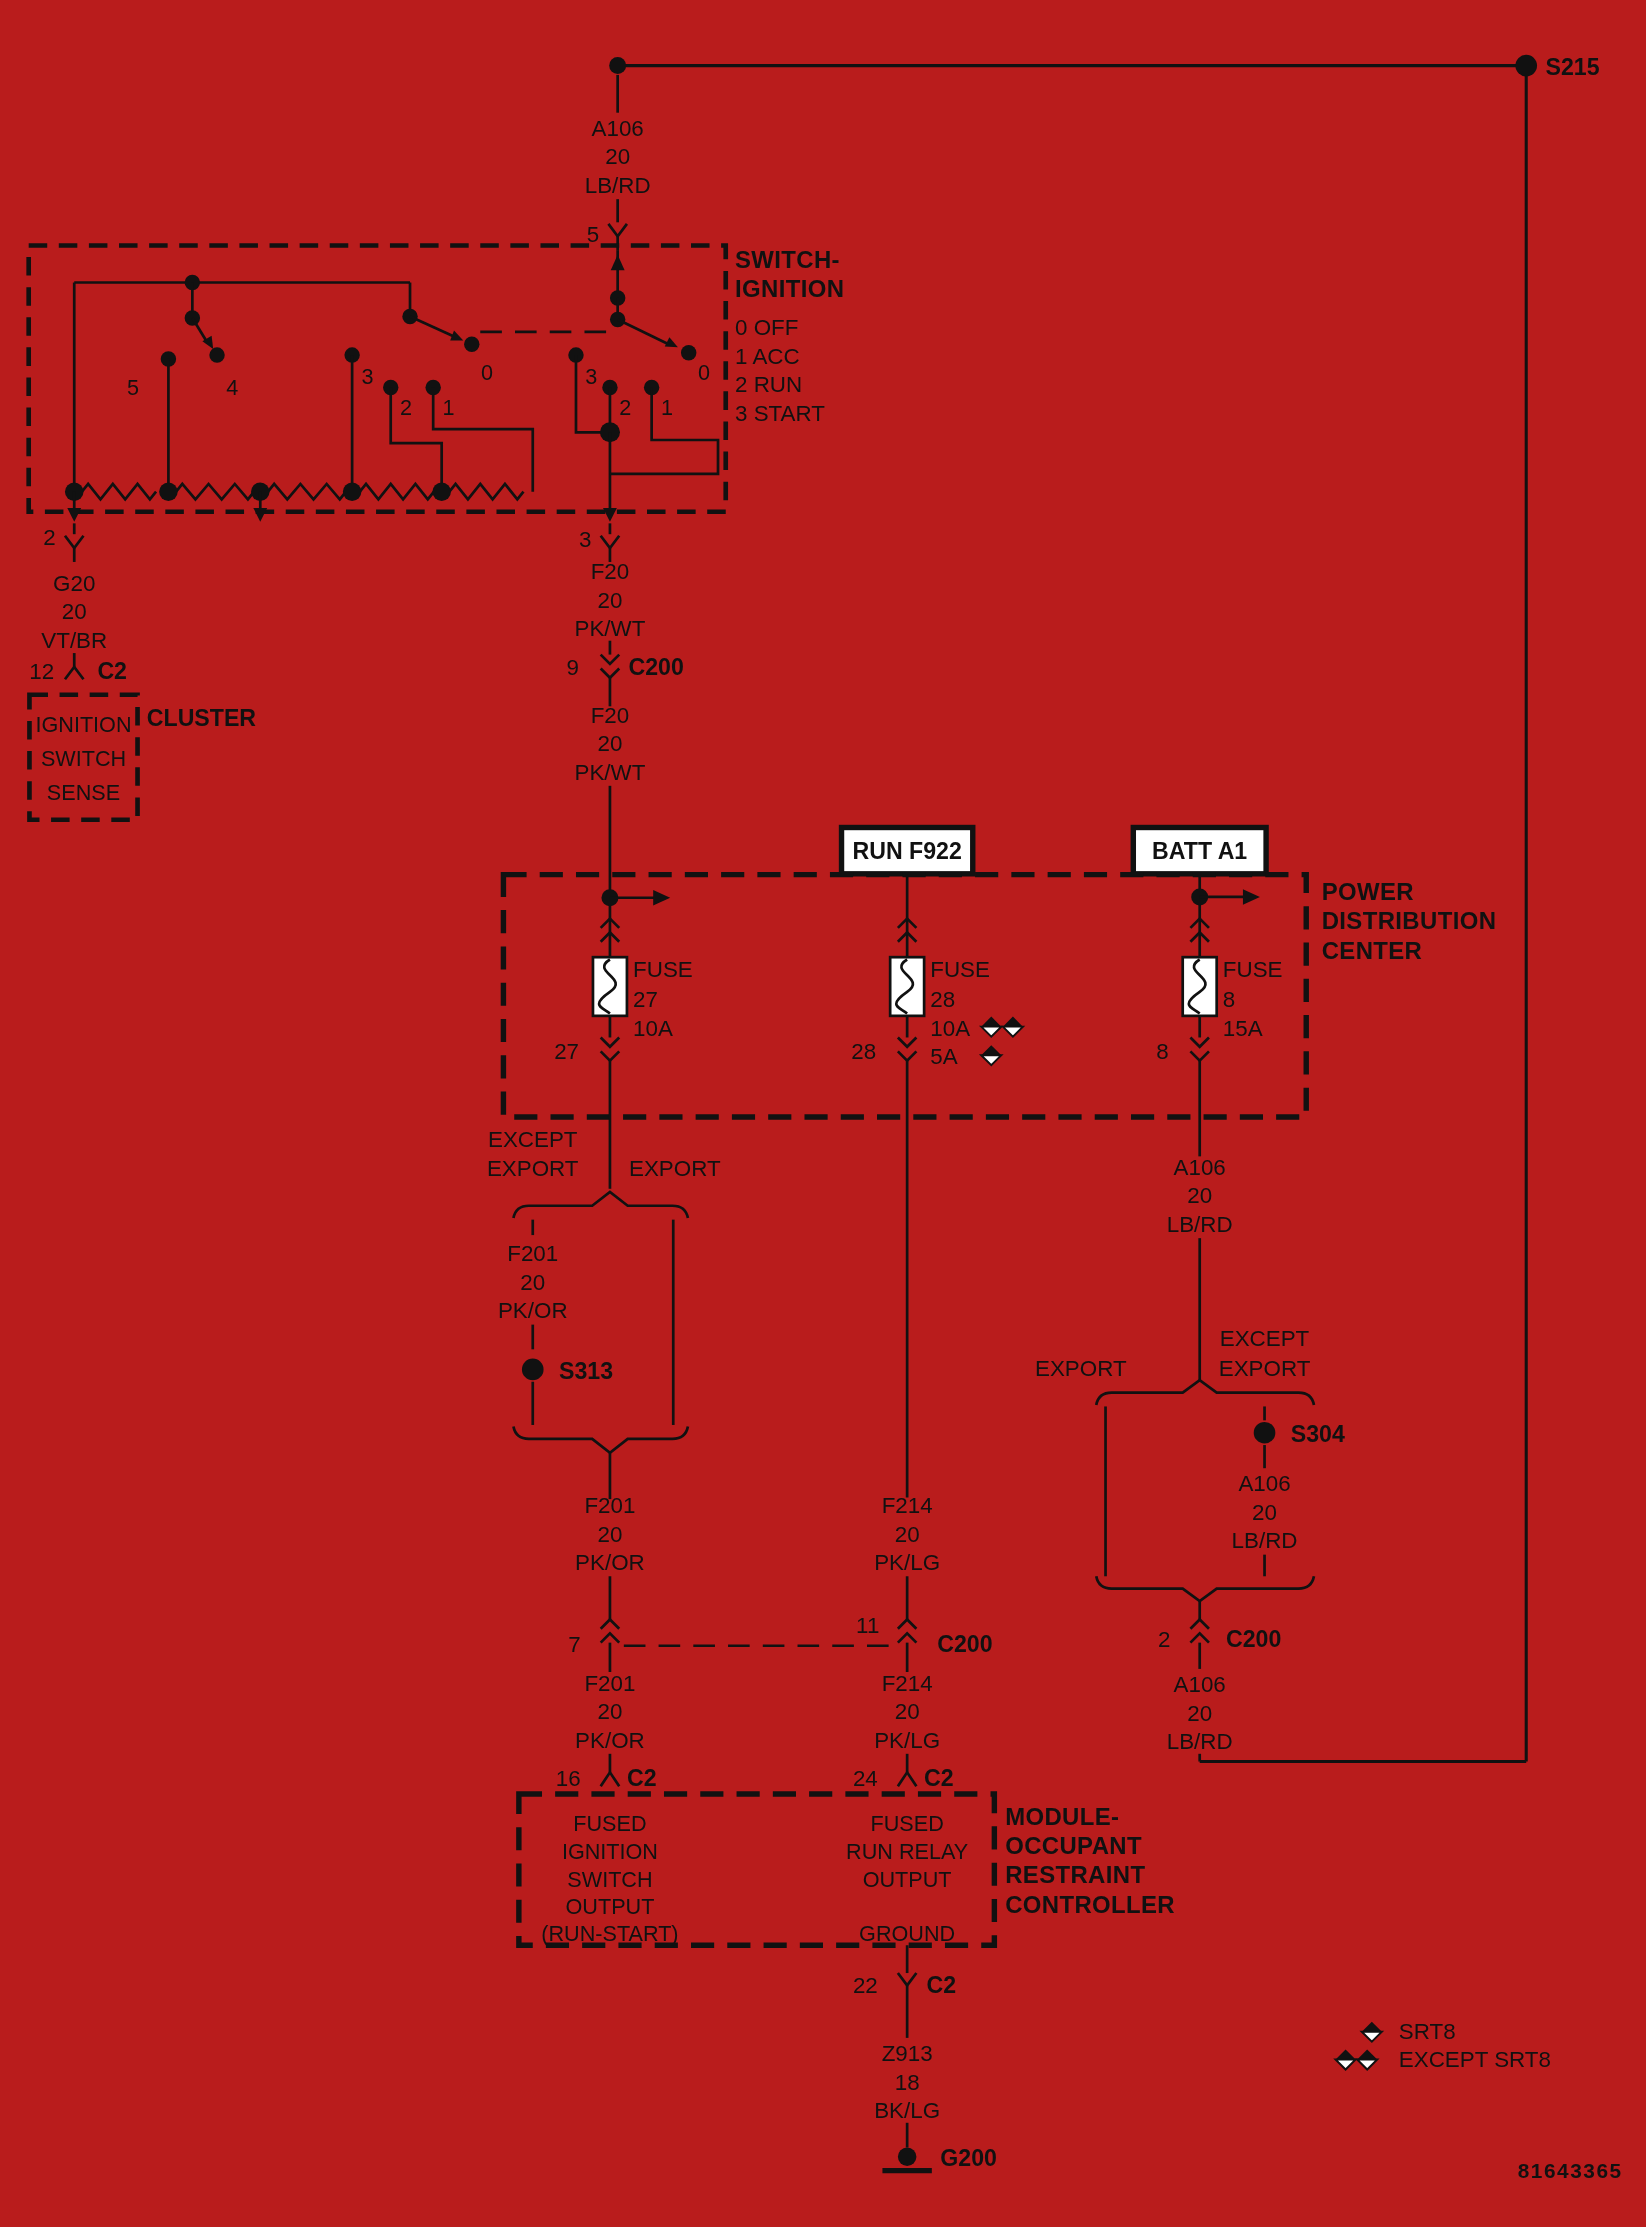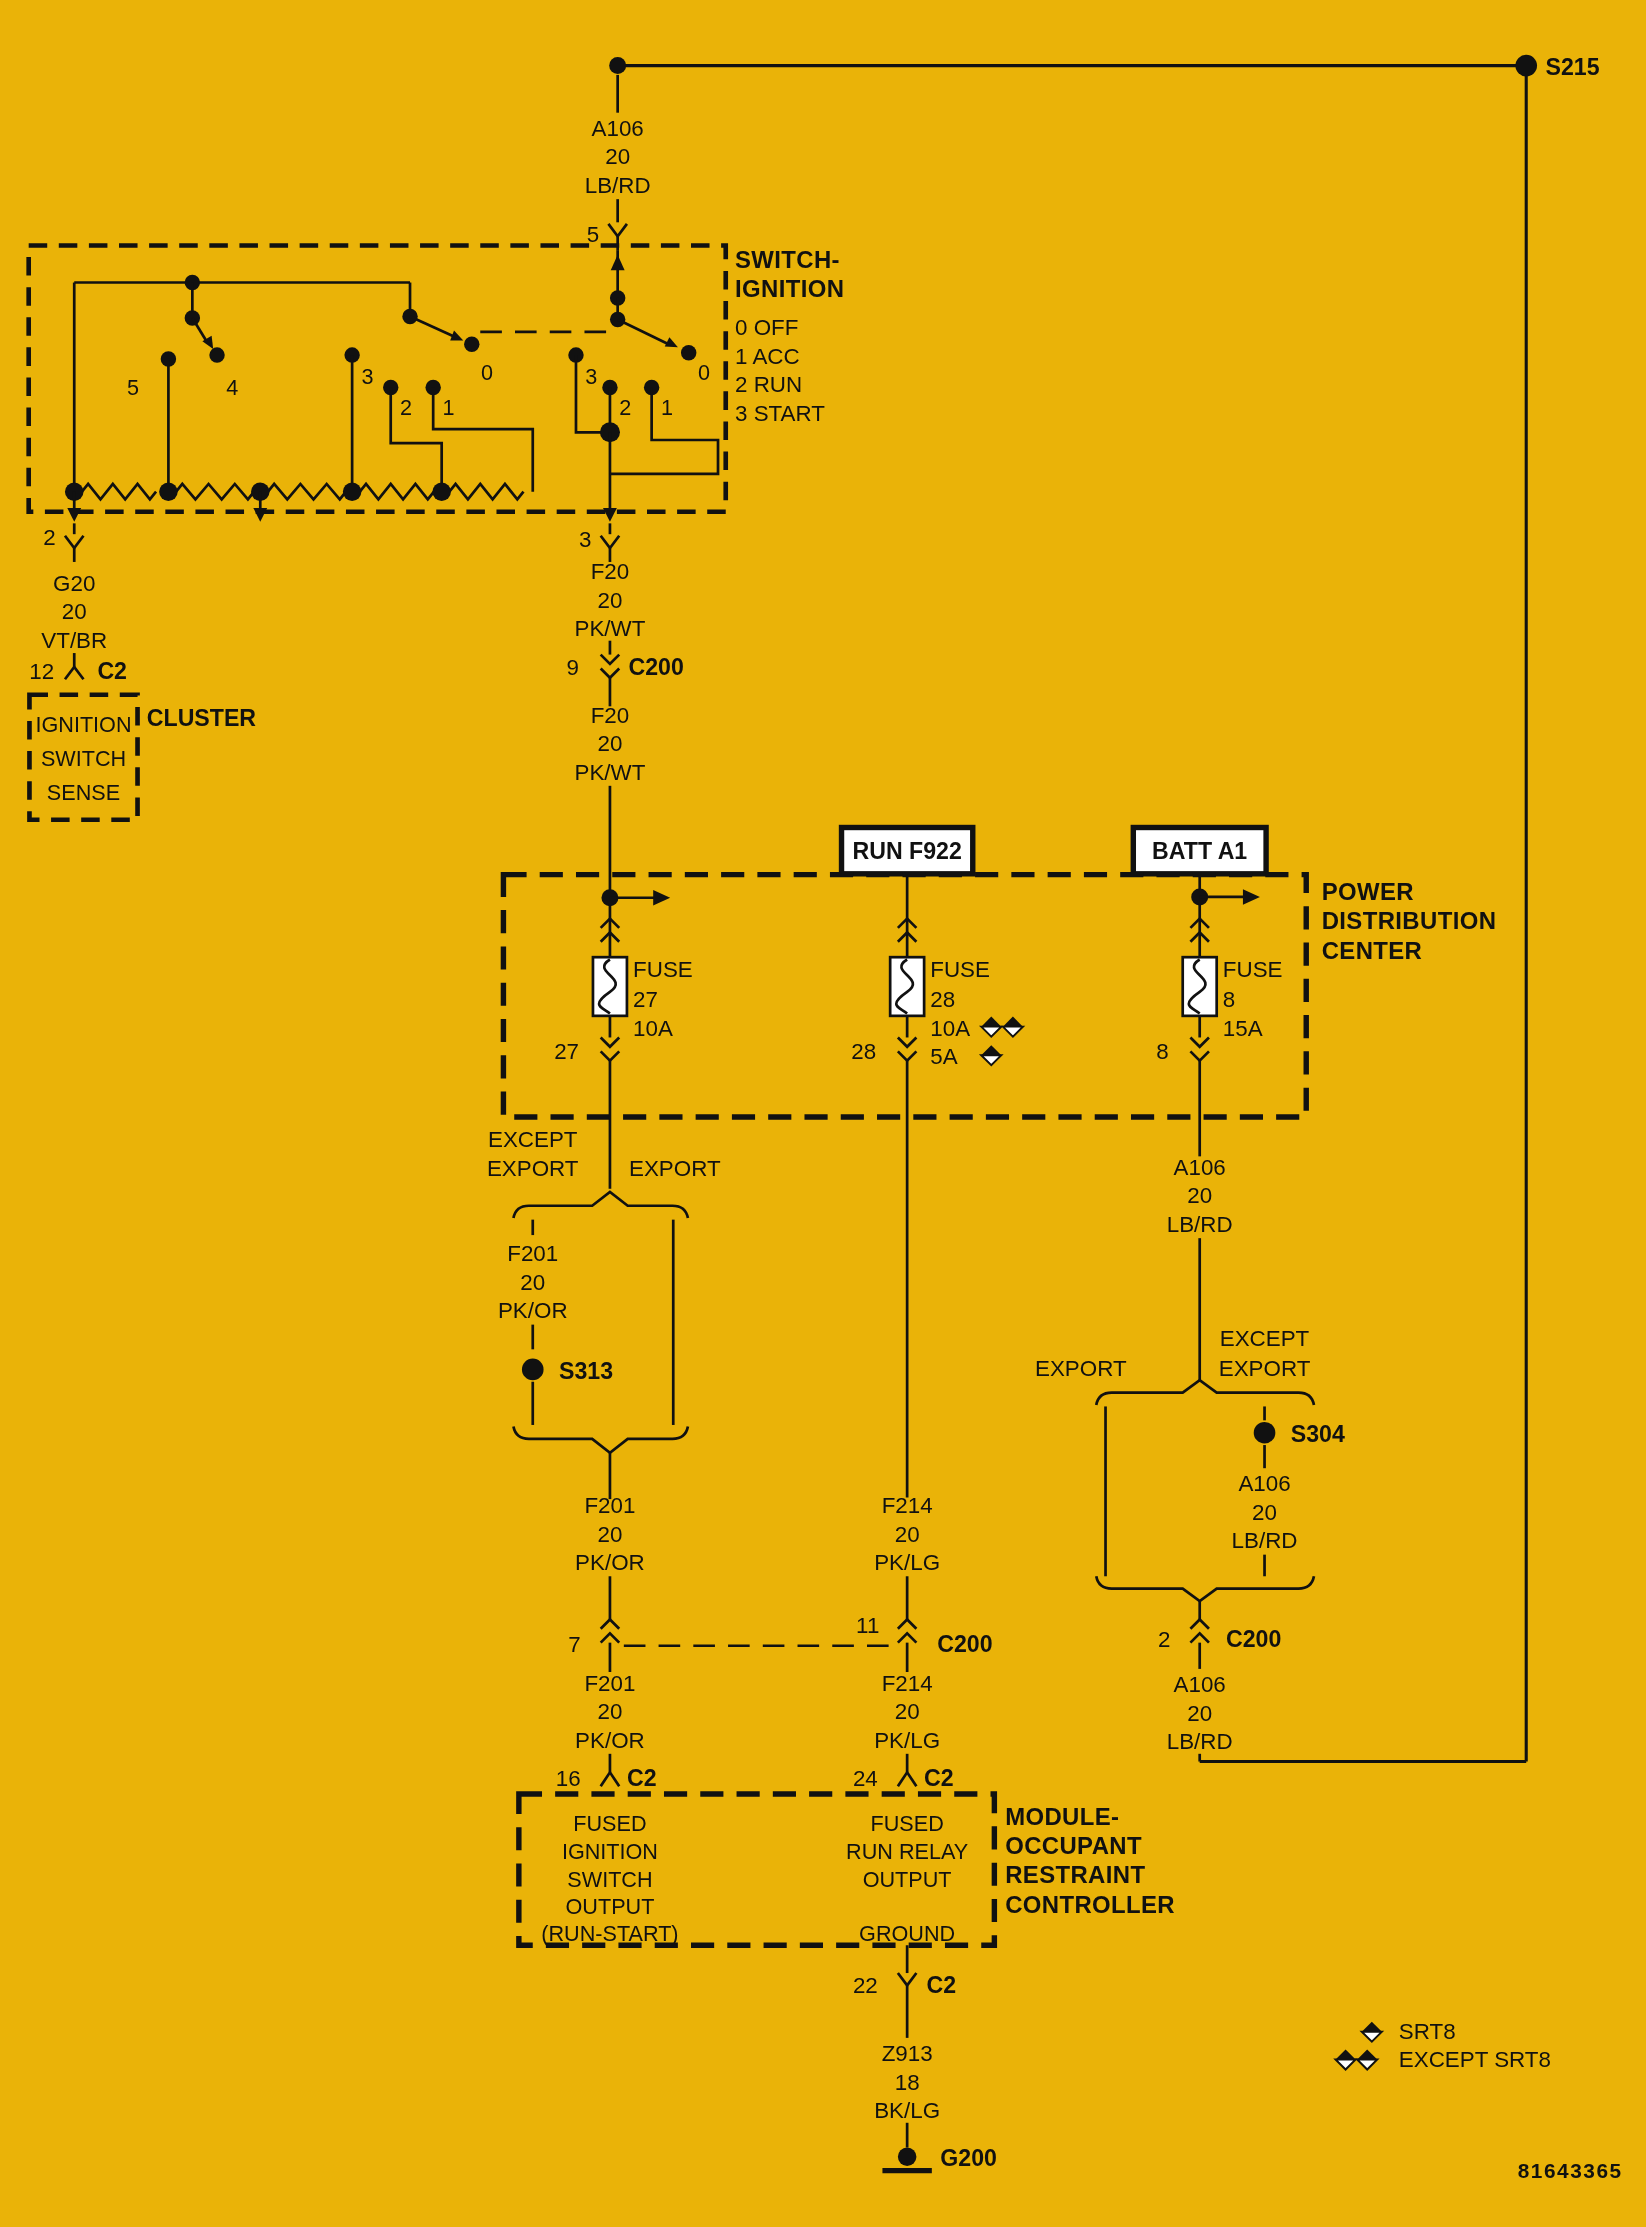--- a/index.html
+++ b/index.html
@@ -1,16 +1,16 @@
 <!DOCTYPE html>
 <html style="font-size:12.4px"><head>
 <meta charset="utf-8">
 <style>
   html,body{margin:0;padding:0;background:#fff;}
-  .page{position:relative;width:1646px;height:2227px;background:#eab308;font-family:"Liberation Sans",sans-serif;}
+  .page{position:relative;width:1646px;height:2227px;background:#b91c1c;font-family:"Liberation Sans",sans-serif;}
   svg text{font-family:"Liberation Sans","DejaVu Sans",sans-serif;fill:#111;font-size:29px;}
   svg text.b{font-weight:bold;font-size:30px;}
   svg text.hdr{font-weight:bold;font-size:31px;letter-spacing:.5px;}
   svg text.sm{font-size:28px;}
   svg text.doc{font-weight:bold;font-size:27px;letter-spacing:2px;}
   .w{stroke:#111;stroke-width:3.5;fill:none;}
   .wt{stroke:#111;stroke-width:4;fill:none;}
   .dot{fill:#111;stroke:none;}
   .dashbox{stroke:#111;stroke-width:6;fill:none;stroke-dasharray:24 15;}
   .dashbox2{stroke:#111;stroke-width:7;fill:none;stroke-dasharray:30 17;}

